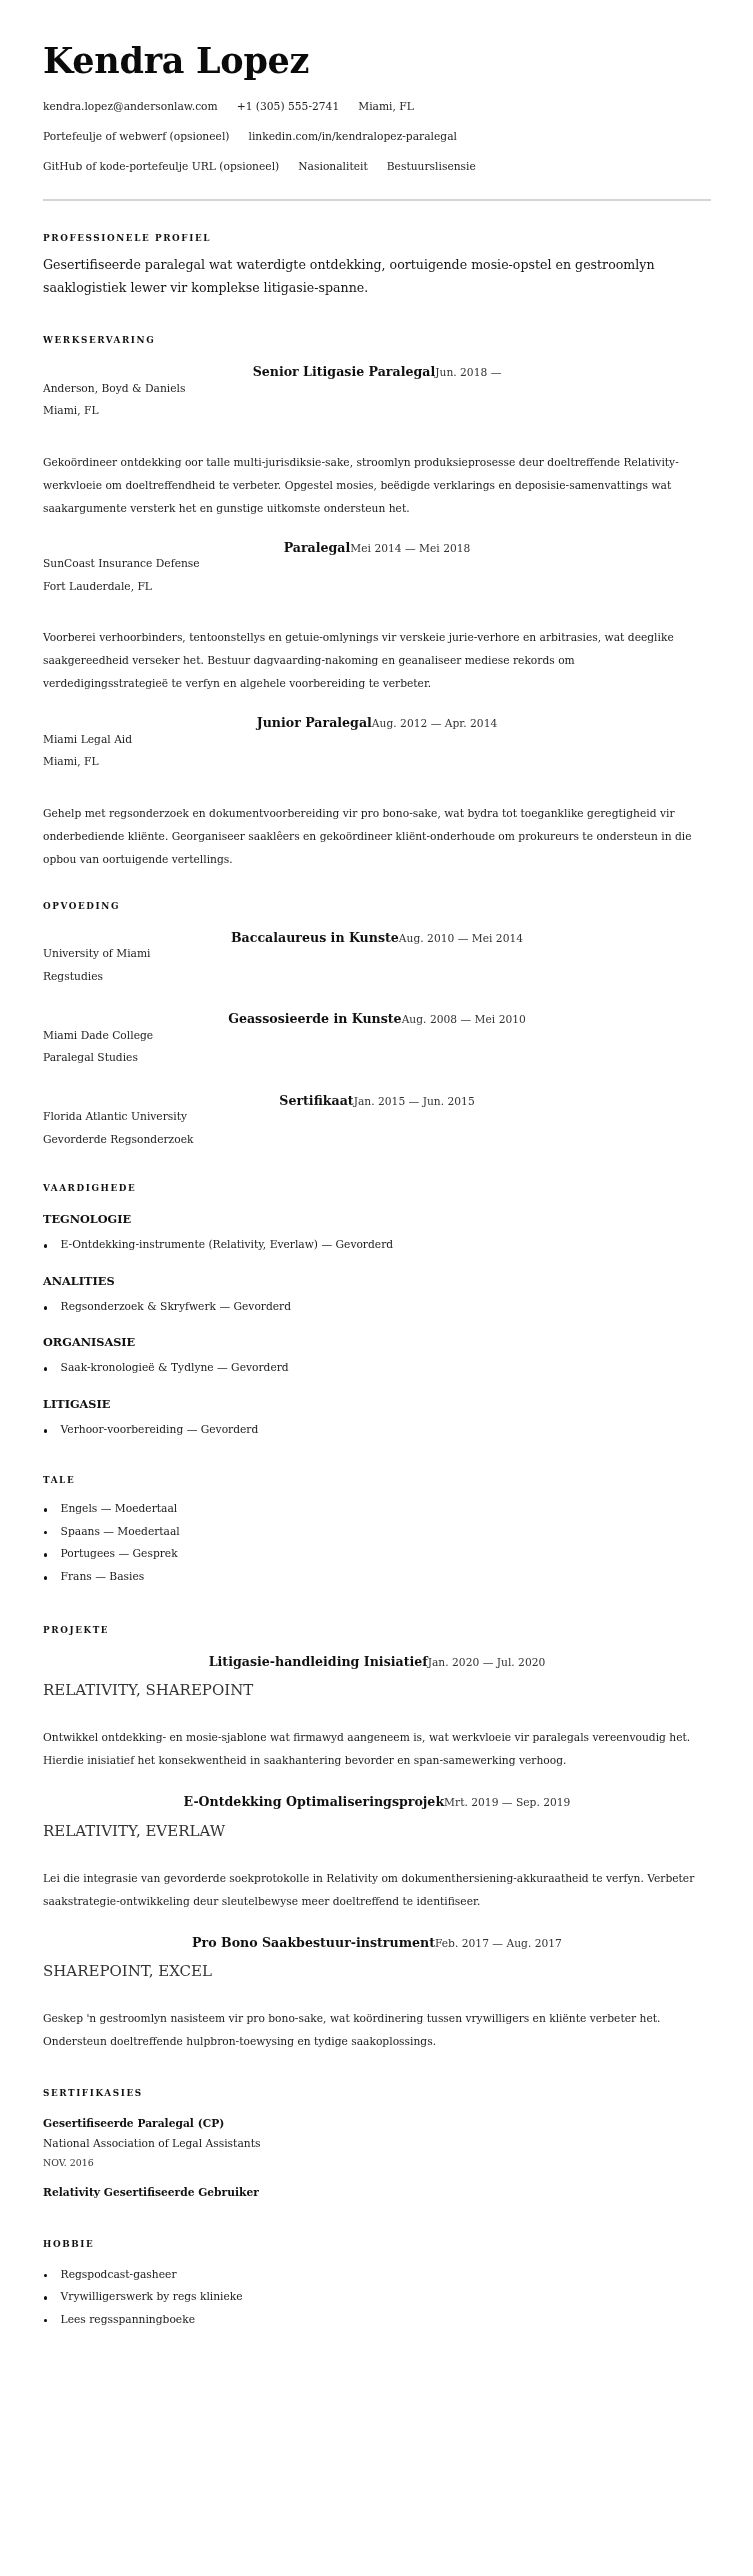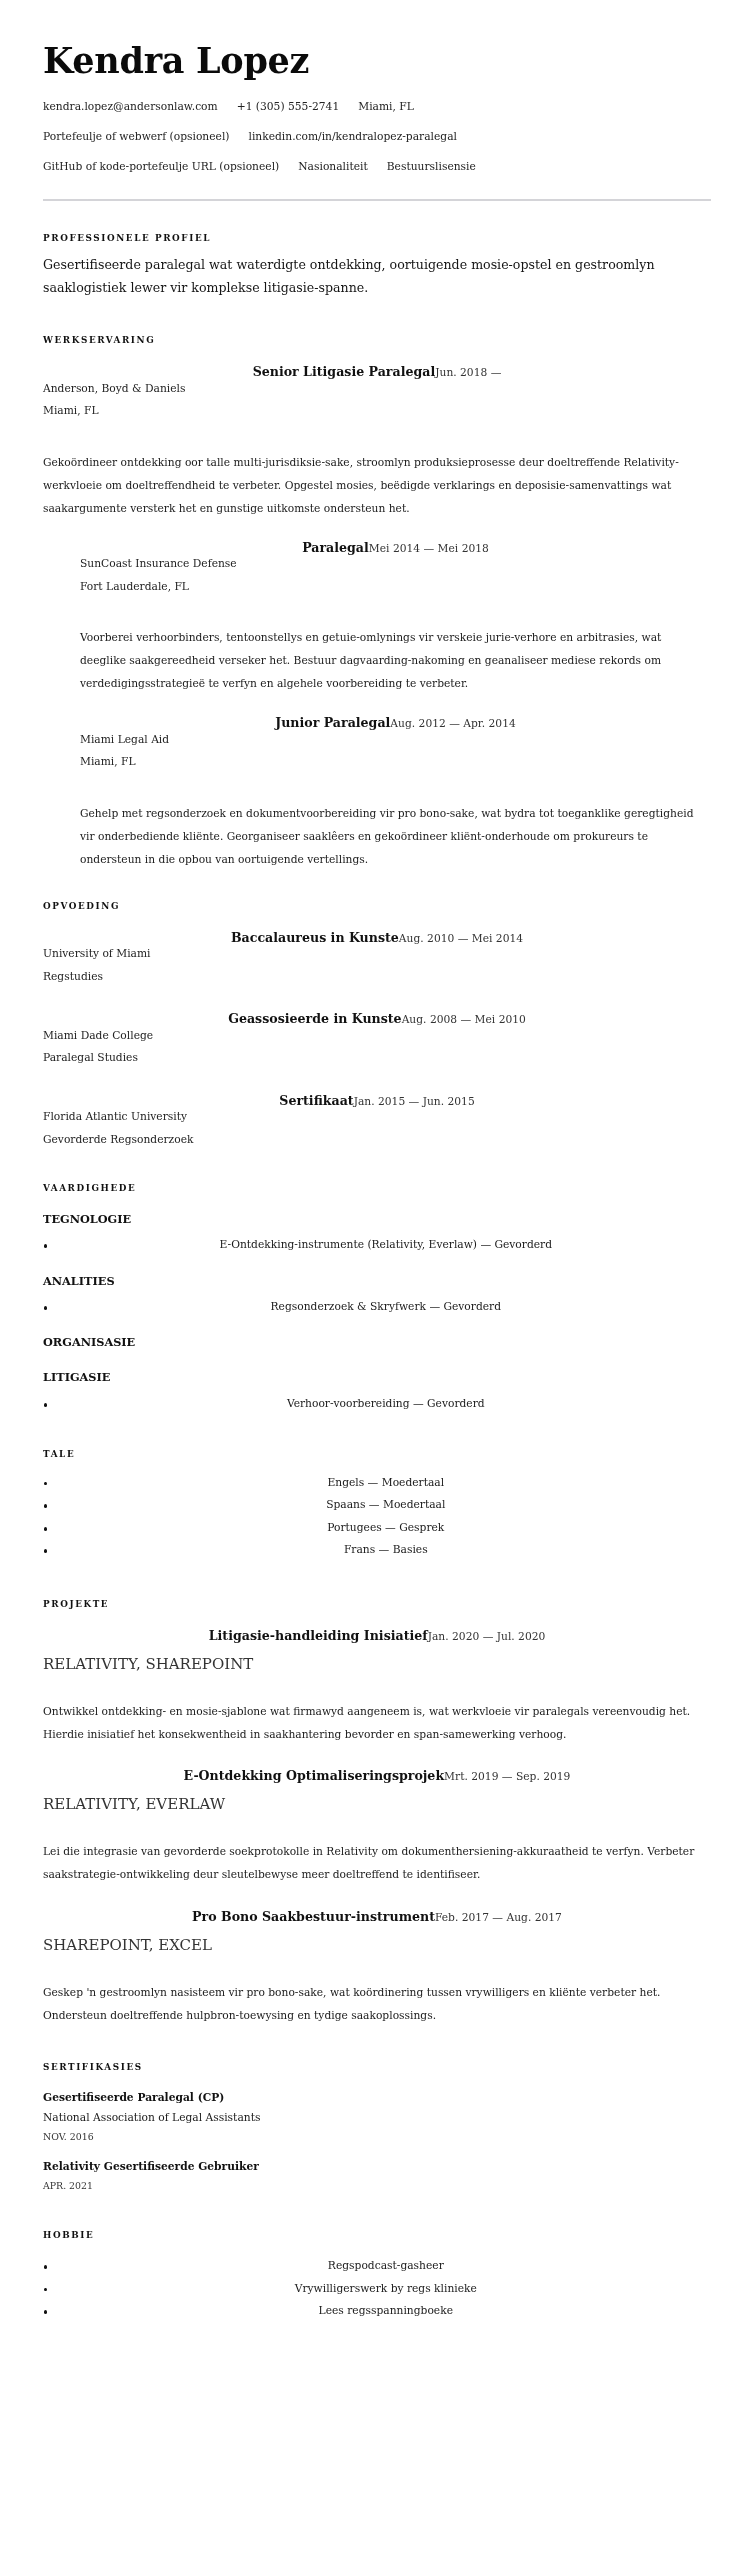--- a/index.html
+++ b/index.html
@@ -90,38 +90,38 @@
     margin-top: 6.3px;
   }
   .entry-desc {
     font-size: 10.7px;
     line-height: 23px;
     color: #1a1a1a;
     margin-top: 31px;
     padding-right: 16.3px;
   }
   .work-list { margin-top: 16.3px; }
-  .work-list .entry + .entry { margin-top: 19px; margin-left: 37px; }
+  .work-list .entry + .entry { margin-top: 19px; }
 
   .sec-edu { margin-top: 29px; }
   .edu-list { margin-top: 16.3px; }
   .edu-list .entry + .entry { margin-top: 25px; }
   .edu-list .entry-loc { margin-top: 6.3px; }
 
   .sec-skills { margin-top: 34px; }
   .skill-group { margin-top: 16.3px; }
   .skill-group + .skill-group { margin-top: 19px; }
   .skill-cat {
     font-size: 11.3px;
     font-weight: bold;
     line-height: 16.3px;
     color: #111111;
     text-transform: uppercase;
   }
-  ul.bullets { list-style: none; text-align: center; }
+  ul.bullets { list-style: none; }
   ul.bullets li {
     position: relative;
     padding-left: 17.6px;
     font-size: 10.7px;
     line-height: 16.3px;
     color: #1a1a1a;
   }
   ul.bullets li::before {
     content: "";
     position: absolute;
@@ -288,20 +288,23 @@
       </ul>
     </div>
     <div class="skill-group">
       <h4 class="skill-cat">Analities</h4>
       <ul class="bullets">
         <li>Regsonderzoek &amp; Skryfwerk — Gevorderd</li>
       </ul>
     </div>
     <div class="skill-group">
       <h4 class="skill-cat">Organisasie</h4>
+      <ul class="bullets">
+        <li>Saak-kronologieë &amp; Tydlyne — Gevorderd</li>
+      </ul>
     </div>
     <div class="skill-group">
       <h4 class="skill-cat">Litigasie</h4>
       <ul class="bullets">
         <li>Verhoor-voorbereiding — Gevorderd</li>
       </ul>
     </div>
   </section>
 
   <section class="sec-lang">
@@ -351,21 +354,20 @@
   <section class="sec-cert">
     <h2 class="section-title">Sertifikasies</h2>
     <div class="cert-list">
       <div class="cert-item">
         <div class="cert-title">Gesertifiseerde Paralegal (CP)</div>
         <div class="cert-issuer">National Association of Legal Assistants</div>
         <div class="cert-date">Nov. 2016</div>
       </div>
       <div class="cert-item">
         <div class="cert-title">Relativity Gesertifiseerde Gebruiker</div>
-        <div class="cert-date">Apr. 2021</div>
       </div>
     </div>
   </section>
 
   <section class="sec-hobby">
     <h2 class="section-title">Hobbie</h2>
     <ul class="bullets hobby-list">
       <li>Regspodcast-gasheer</li>
       <li>Vrywilligerswerk by regs klinieke</li>
       <li>Lees regsspanningboeke</li>

